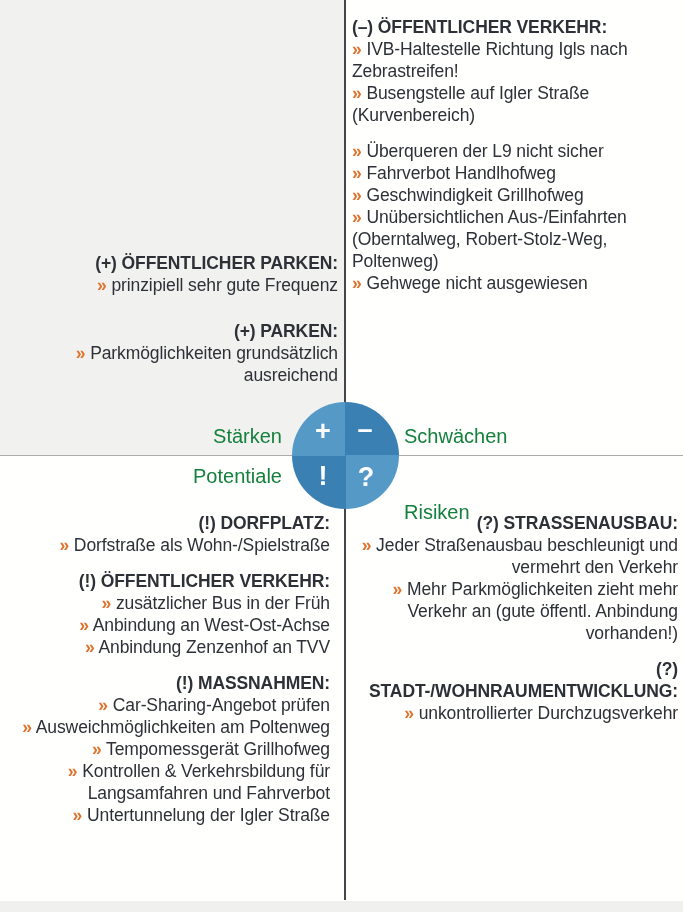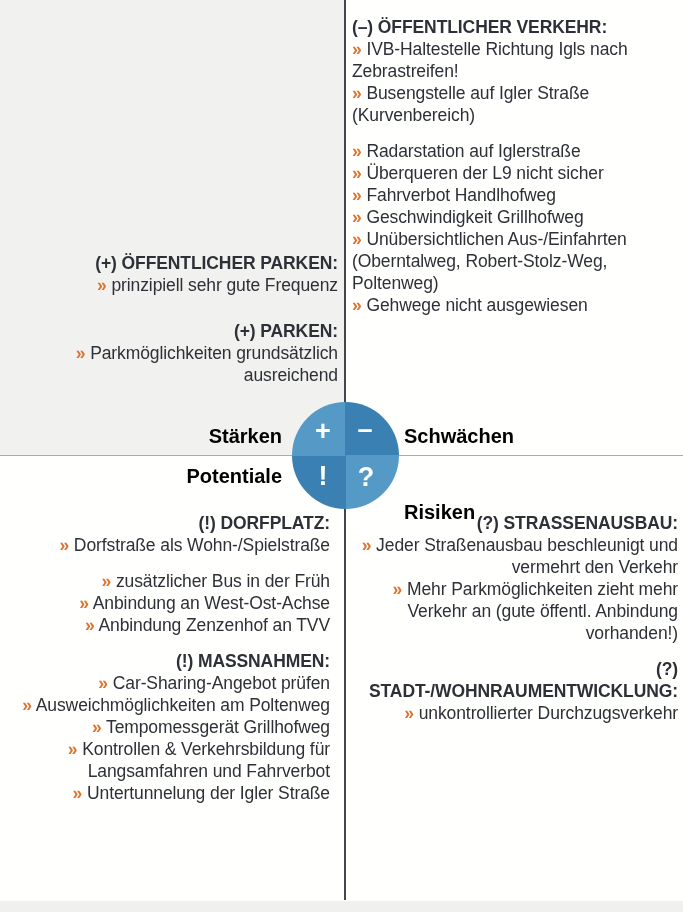--- a/index.html
+++ b/index.html
@@ -59,23 +59,22 @@
     color: #ffffff; font-weight: bold; font-size: 27px;
   }
   .sym-plus  { left: 11px; top: 9px;  }
   .sym-minus { left: 53px; top: 7px;  }
   .sym-excl  { left: 11px; top: 54px; }
   .sym-quest { left: 54px; top: 55px; }
   .axis-label {
     position: absolute;
     font-size: 20px;
     line-height: 24px;
-    color: #000000;
+    color: #15803d;
     white-space: nowrap;
-    font-weight: bold;
   }
   .lbl-staerken   { right: 401px; top: 424px; }
   .lbl-schwaechen { left: 404px;  top: 424px; }
   .lbl-potentiale { right: 401px; top: 464px; }
   .lbl-risiken    { left: 404px;  top: 464px; margin-top: 36px; }
 </style>
 </head>
 <body>
 
 <div class="canvas">
@@ -95,34 +94,34 @@
         <div class="bullet-item"><span class="bullet">»</span> Parkmöglichkeiten grundsätzlich ausreichend</div>
       </div>
     </div>
   <div class="quad q-weaknesses">
       <div class="block">
         <div class="block-heading">(–) ÖFFENTLICHER VERKEHR:</div>
         <div class="bullet-item"><span class="bullet">»</span> IVB-Haltestelle Richtung Igls nach Zebrastreifen!</div>
         <div class="bullet-item"><span class="bullet">»</span> Busengstelle auf Igler Straße (Kurvenbereich)</div>
       </div>
       <div class="block">
-        <div class="bullet-item"><span class="bullet">»</span> Radarstation auf Iglerstraße</div>
         <div class="bullet-item"><span class="bullet">»</span> Überqueren der L9 nicht sicher</div>
         <div class="bullet-item"><span class="bullet">»</span> Fahrverbot Handlhofweg</div>
         <div class="bullet-item"><span class="bullet">»</span> Geschwindigkeit Grillhofweg</div>
         <div class="bullet-item"><span class="bullet">»</span> Unübersichtlichen Aus-/Einfahrten (Oberntalweg, Robert-Stolz-Weg, Poltenweg)</div>
         <div class="bullet-item"><span class="bullet">»</span> Gehwege nicht ausgewiesen</div>
       </div>
     </div>
   <div class="quad q-potentials">
       <div class="block">
         <div class="block-heading">(!) DORFPLATZ:</div>
         <div class="bullet-item"><span class="bullet">»</span> Dorfstraße als Wohn-/Spielstraße</div>
       </div>
       <div class="block">
+        <div class="block-heading">(!) ÖFFENTLICHER VERKEHR:</div>
         <div class="bullet-item"><span class="bullet">»</span> zusätzlicher Bus in der Früh</div>
         <div class="bullet-item"><span class="bullet">»</span> Anbindung an West-Ost-Achse</div>
         <div class="bullet-item"><span class="bullet">»</span> Anbindung Zenzenhof an TVV</div>
       </div>
       <div class="block">
         <div class="block-heading">(!) MASSNAHMEN:</div>
         <div class="bullet-item"><span class="bullet">»</span> Car-Sharing-Angebot prüfen</div>
         <div class="bullet-item"><span class="bullet">»</span> Ausweichmöglichkeiten am Poltenweg</div>
         <div class="bullet-item"><span class="bullet">»</span> Tempomessgerät Grillhofweg</div>
         <div class="bullet-item"><span class="bullet">»</span> Kontrollen &amp; Verkehrsbildung für Langsamfahren und Fahrverbot</div>

